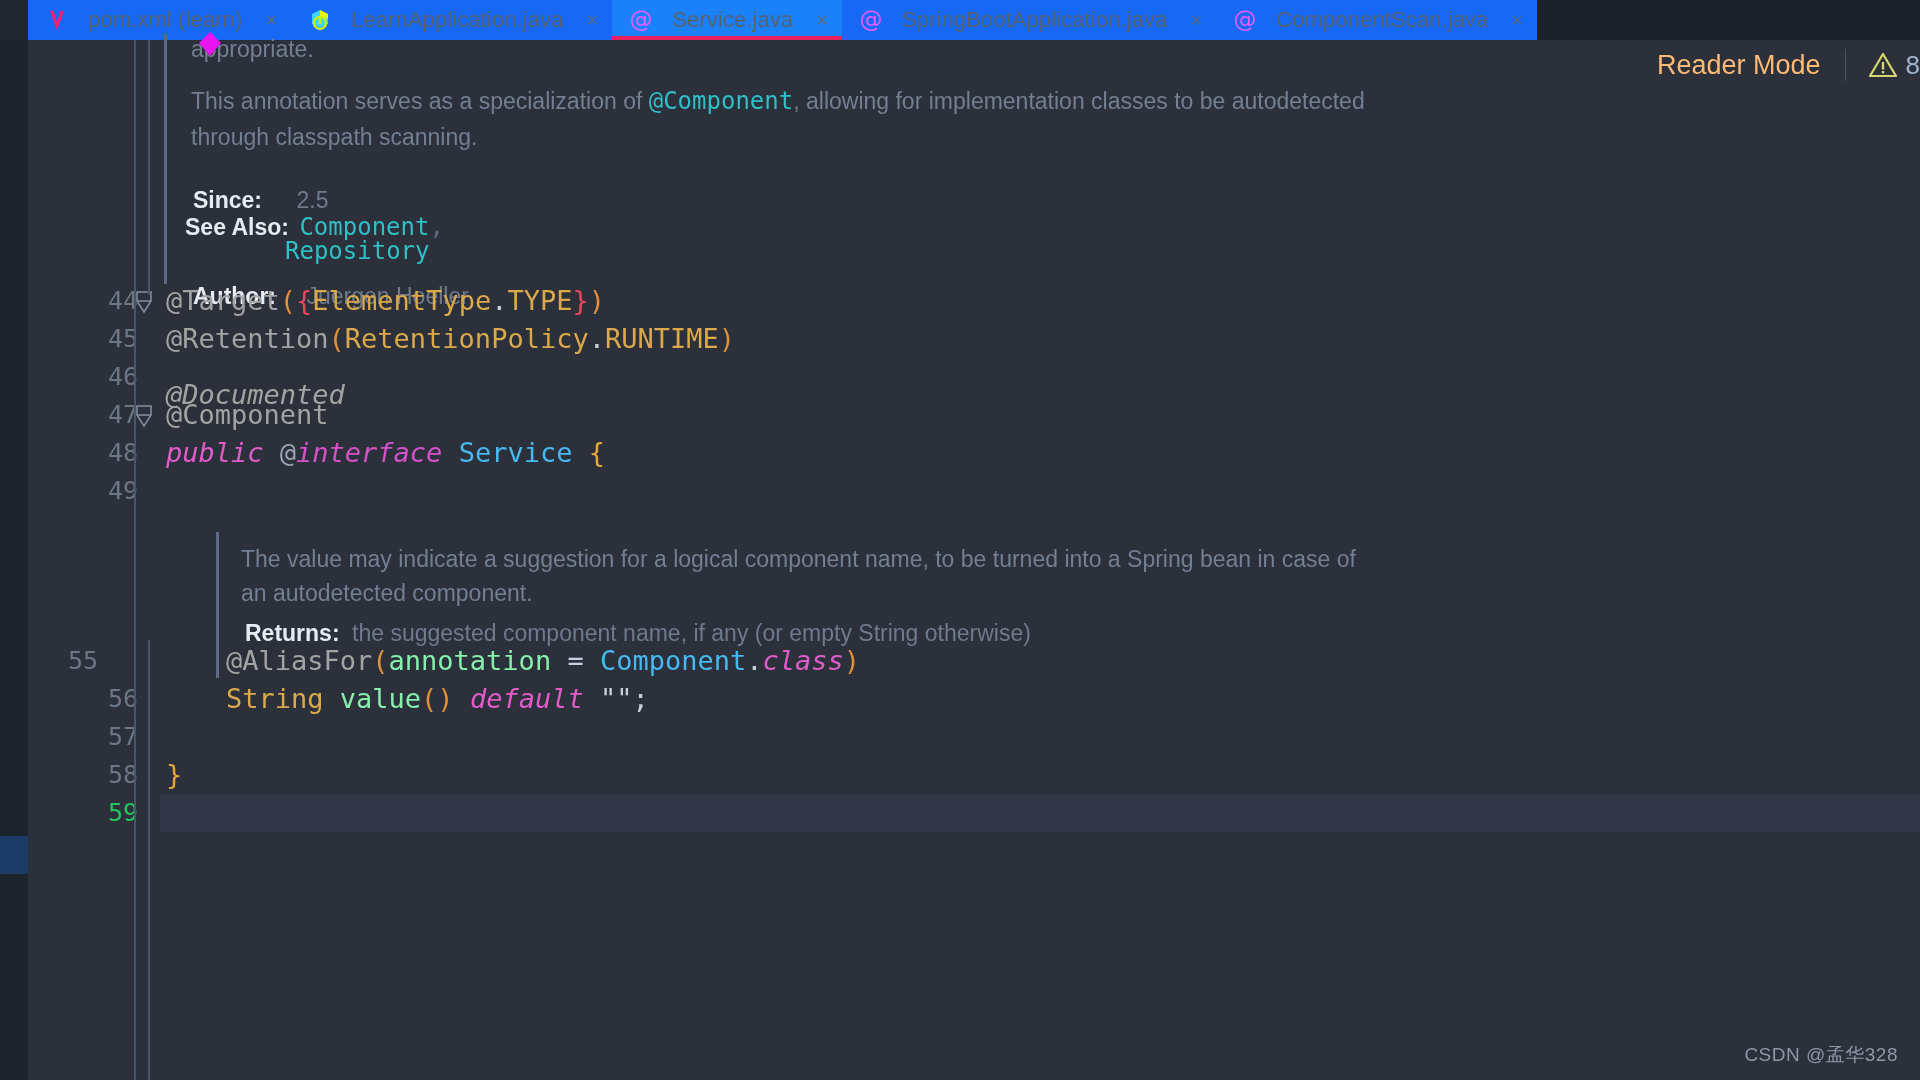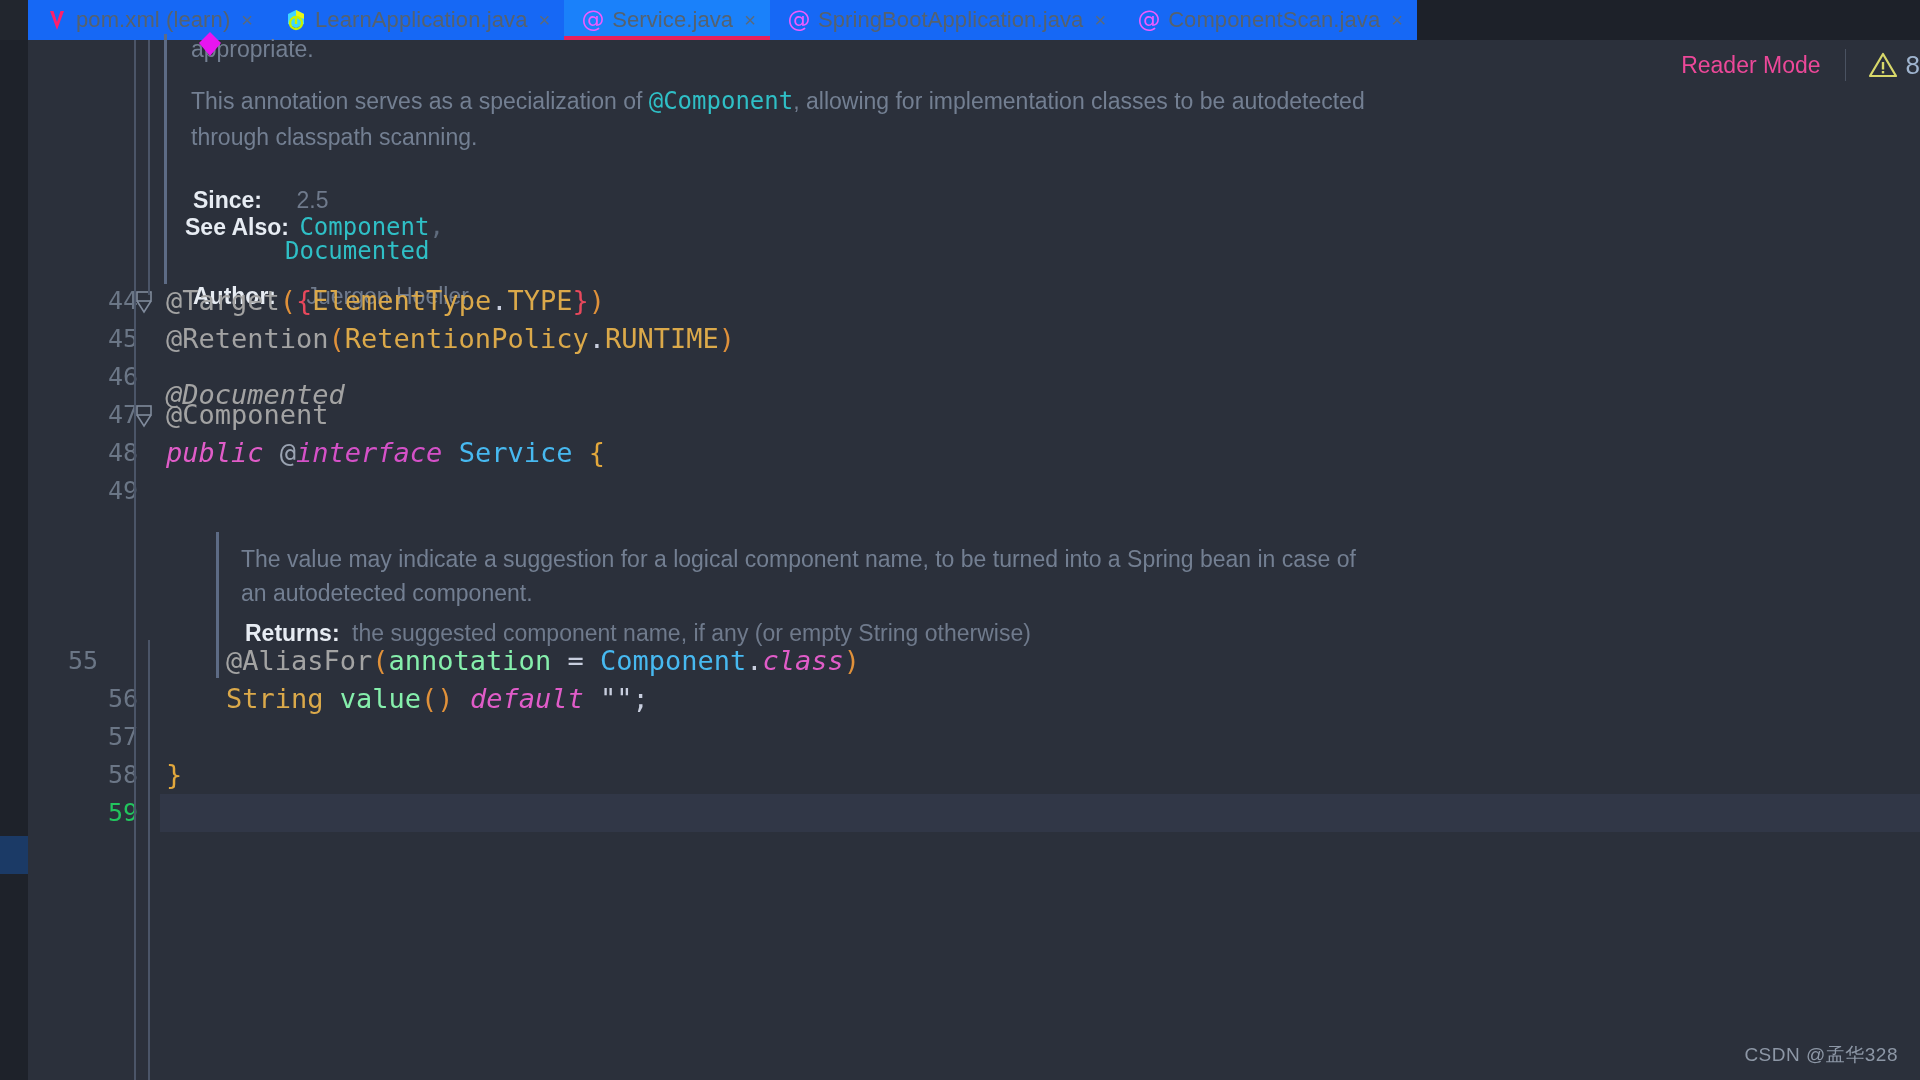--- a/index.html
+++ b/index.html
@@ -30,21 +30,21 @@
     flex: 0 0 28px;
   }
   .tab {
     display: flex;
     align-items: center;
     padding: 0 14px 0 16px;
     position: relative;
     background: #1668f5;
     cursor: default;
     white-space: nowrap;
-    gap: 6px;
+    gap: 18px;
   }
   .tab.active {
     background: #1a81fa;
   }
   .tab.active::after {
     content: "";
     position: absolute;
     left: 0; right: 0; bottom: 0;
     height: 4px;
     background: #e8205c;
@@ -188,22 +188,22 @@
   #reader-mode-bar {
     position: absolute;
     right: 0; top: 40px;
     height: 50px;
     display: flex;
     align-items: center;
     gap: 0;
     padding-right: 0;
   }
   #reader-mode-label {
-    font-size: 23px;
-    color: #ec4899;
+    font-size: 27px;
+    color: #fdba74;
     padding: 0 24px;
   }
   #rm-divider {
     width: 1px; height: 32px;
     background: #4a5261;
   }
   #warn-group {
     display: flex; align-items: center; gap: 8px;
     padding-left: 22px;
   }
@@ -352,21 +352,21 @@
 
       <div style="position:absolute; left:26px; top:153px;">
         <span class="doctag">Since:</span>
         <span class="docval" style="margin-left:30px;">2.5</span>
       </div>
 
       <div style="position:absolute; left:18px; top:179px;">
         <span class="doctag">See Also:</span>
         <span class="doclink-mono" style="margin-left:6px;">Component</span><span class="docpunct">,</span>
         <div style="margin-left:100px; margin-top:-4px;">
-          <span class="doclink-mono">Documented</span>
+          <span class="doclink-mono">Repository</span>
         </div>
       </div>
 
       <div style="position:absolute; left:26px; top:249px;">
         <span class="doctag">Author:</span>
         <span class="docval" style="margin-left:26px;">Juergen Hoeller</span>
       </div>
     </div>
 
     <div class="cline" style="top:242px; left:6px;"><span class="ann">@Target</span><span class="paren">(</span><span class="brace">{</span><span class="ident">ElementType</span><span class="plain">.</span><span class="ident">TYPE</span><span class="brace">}</span><span class="paren">)</span></div>

